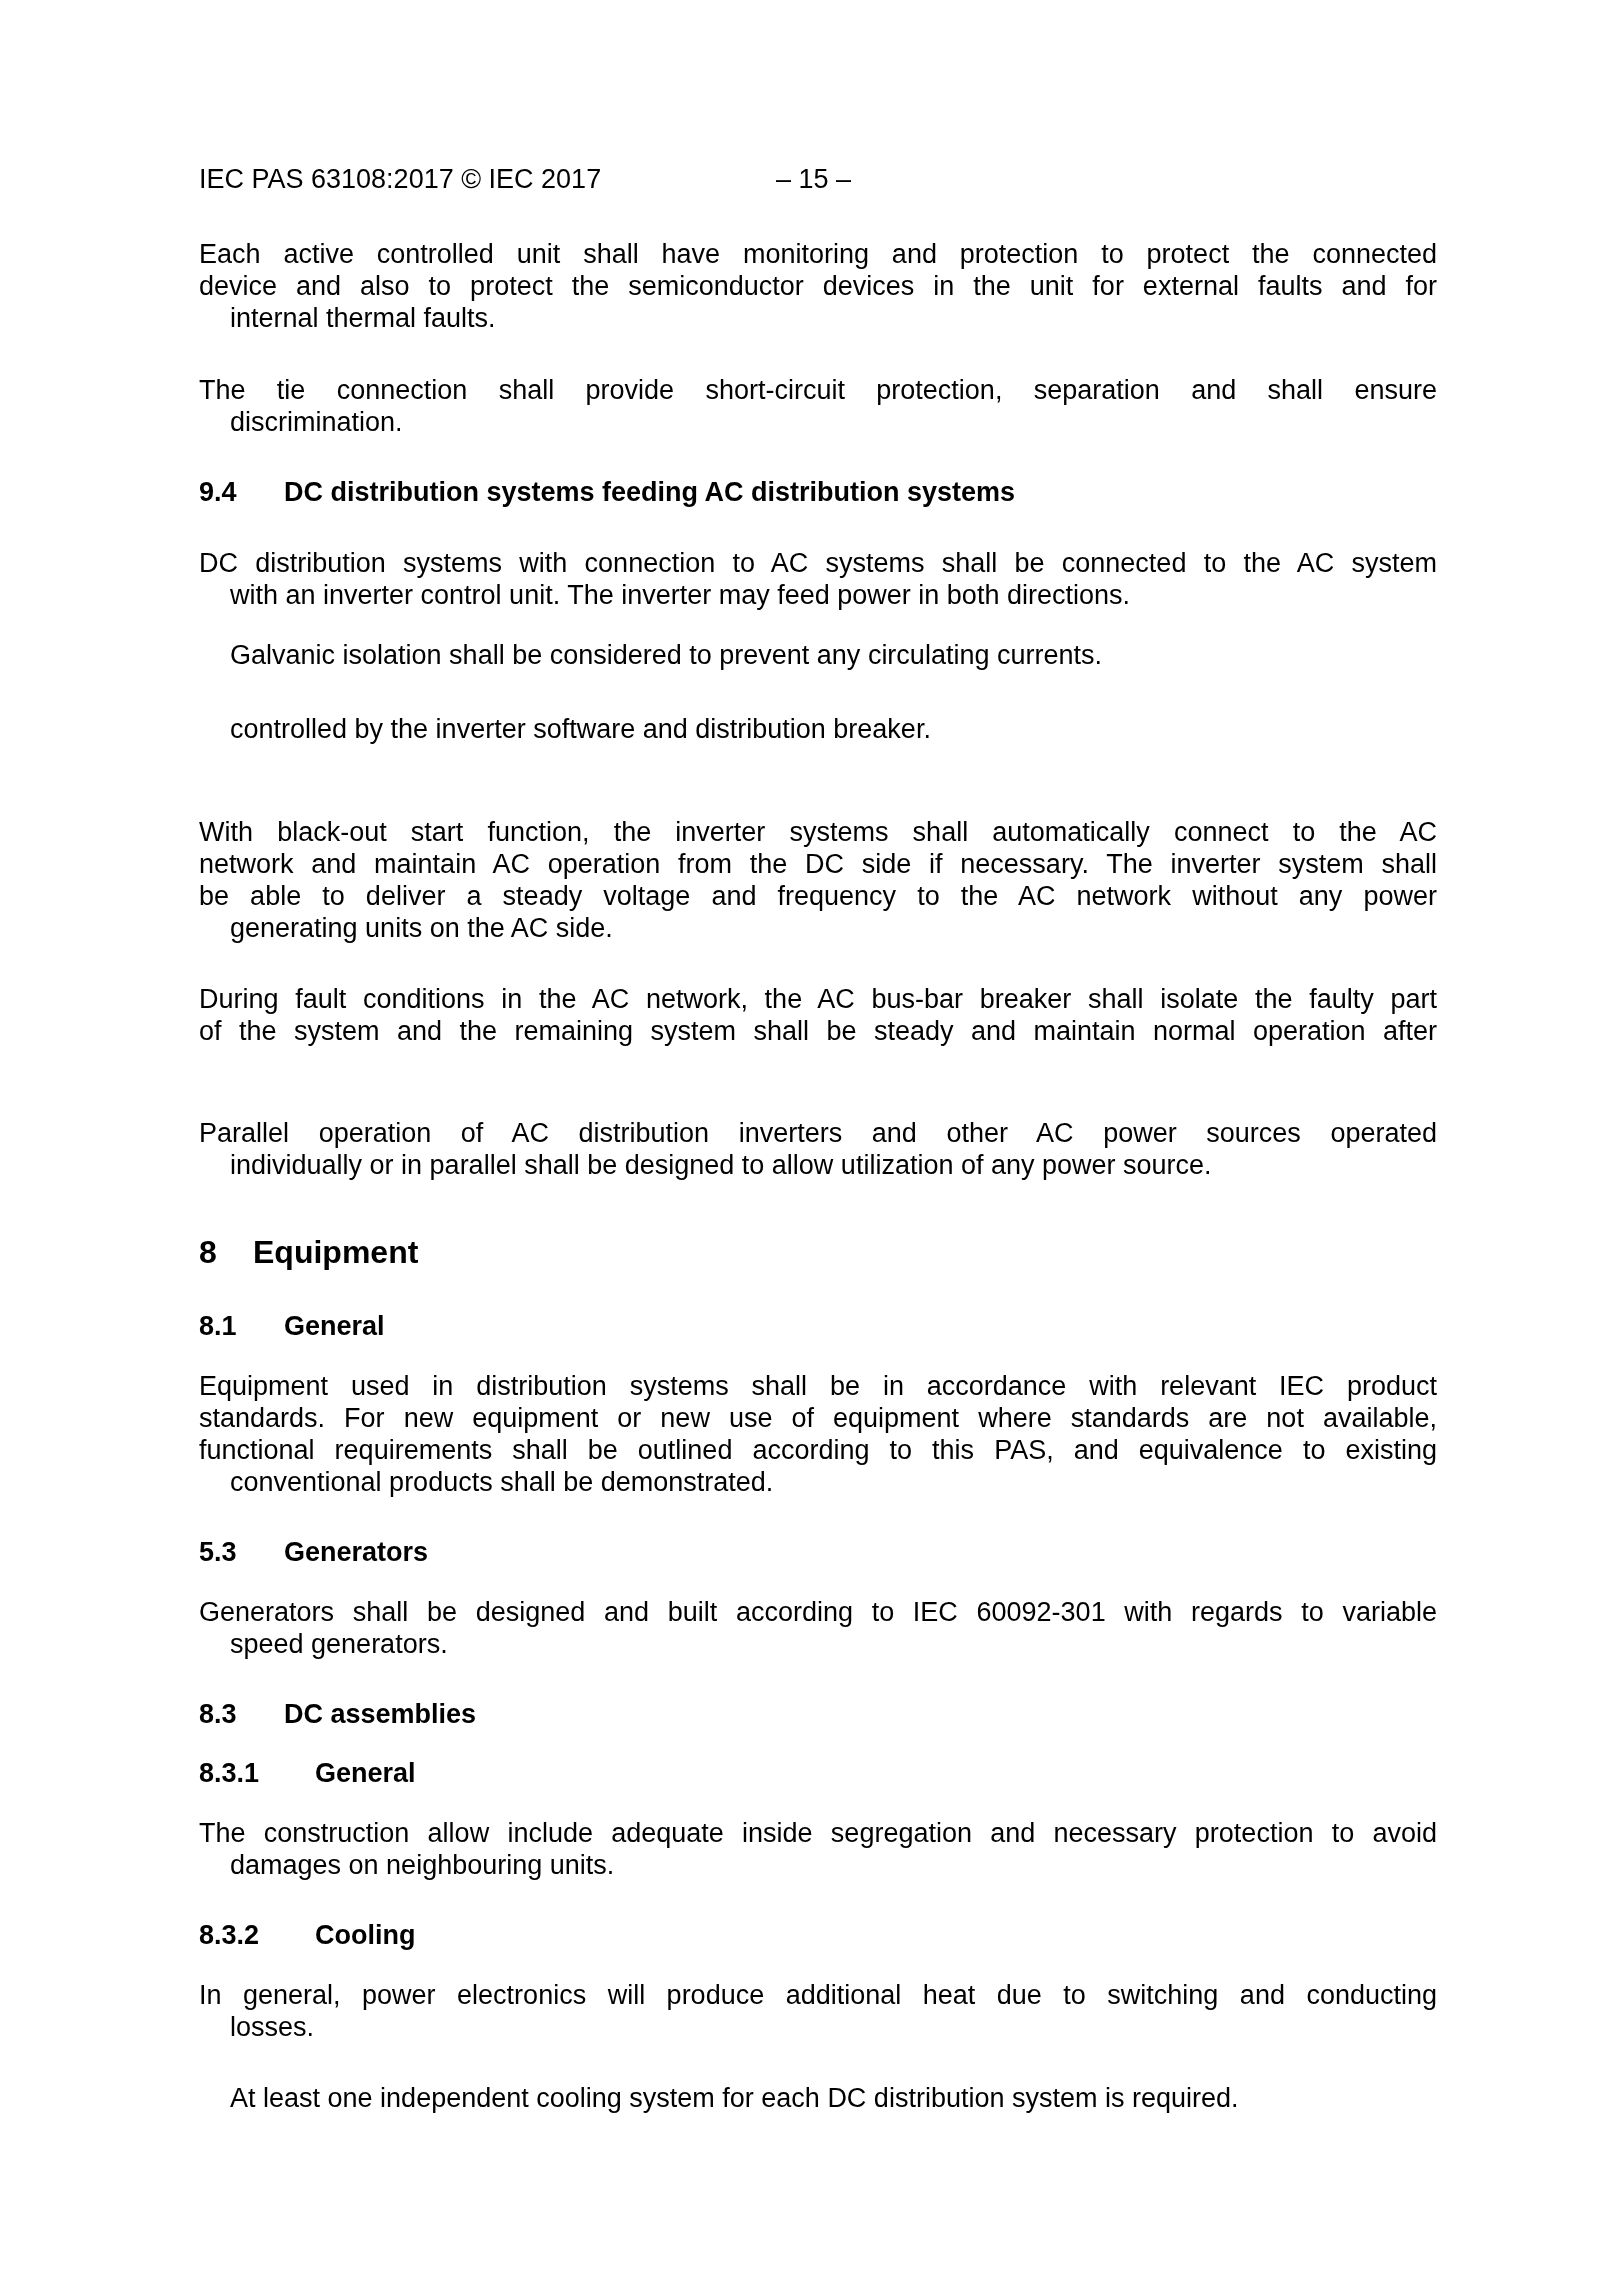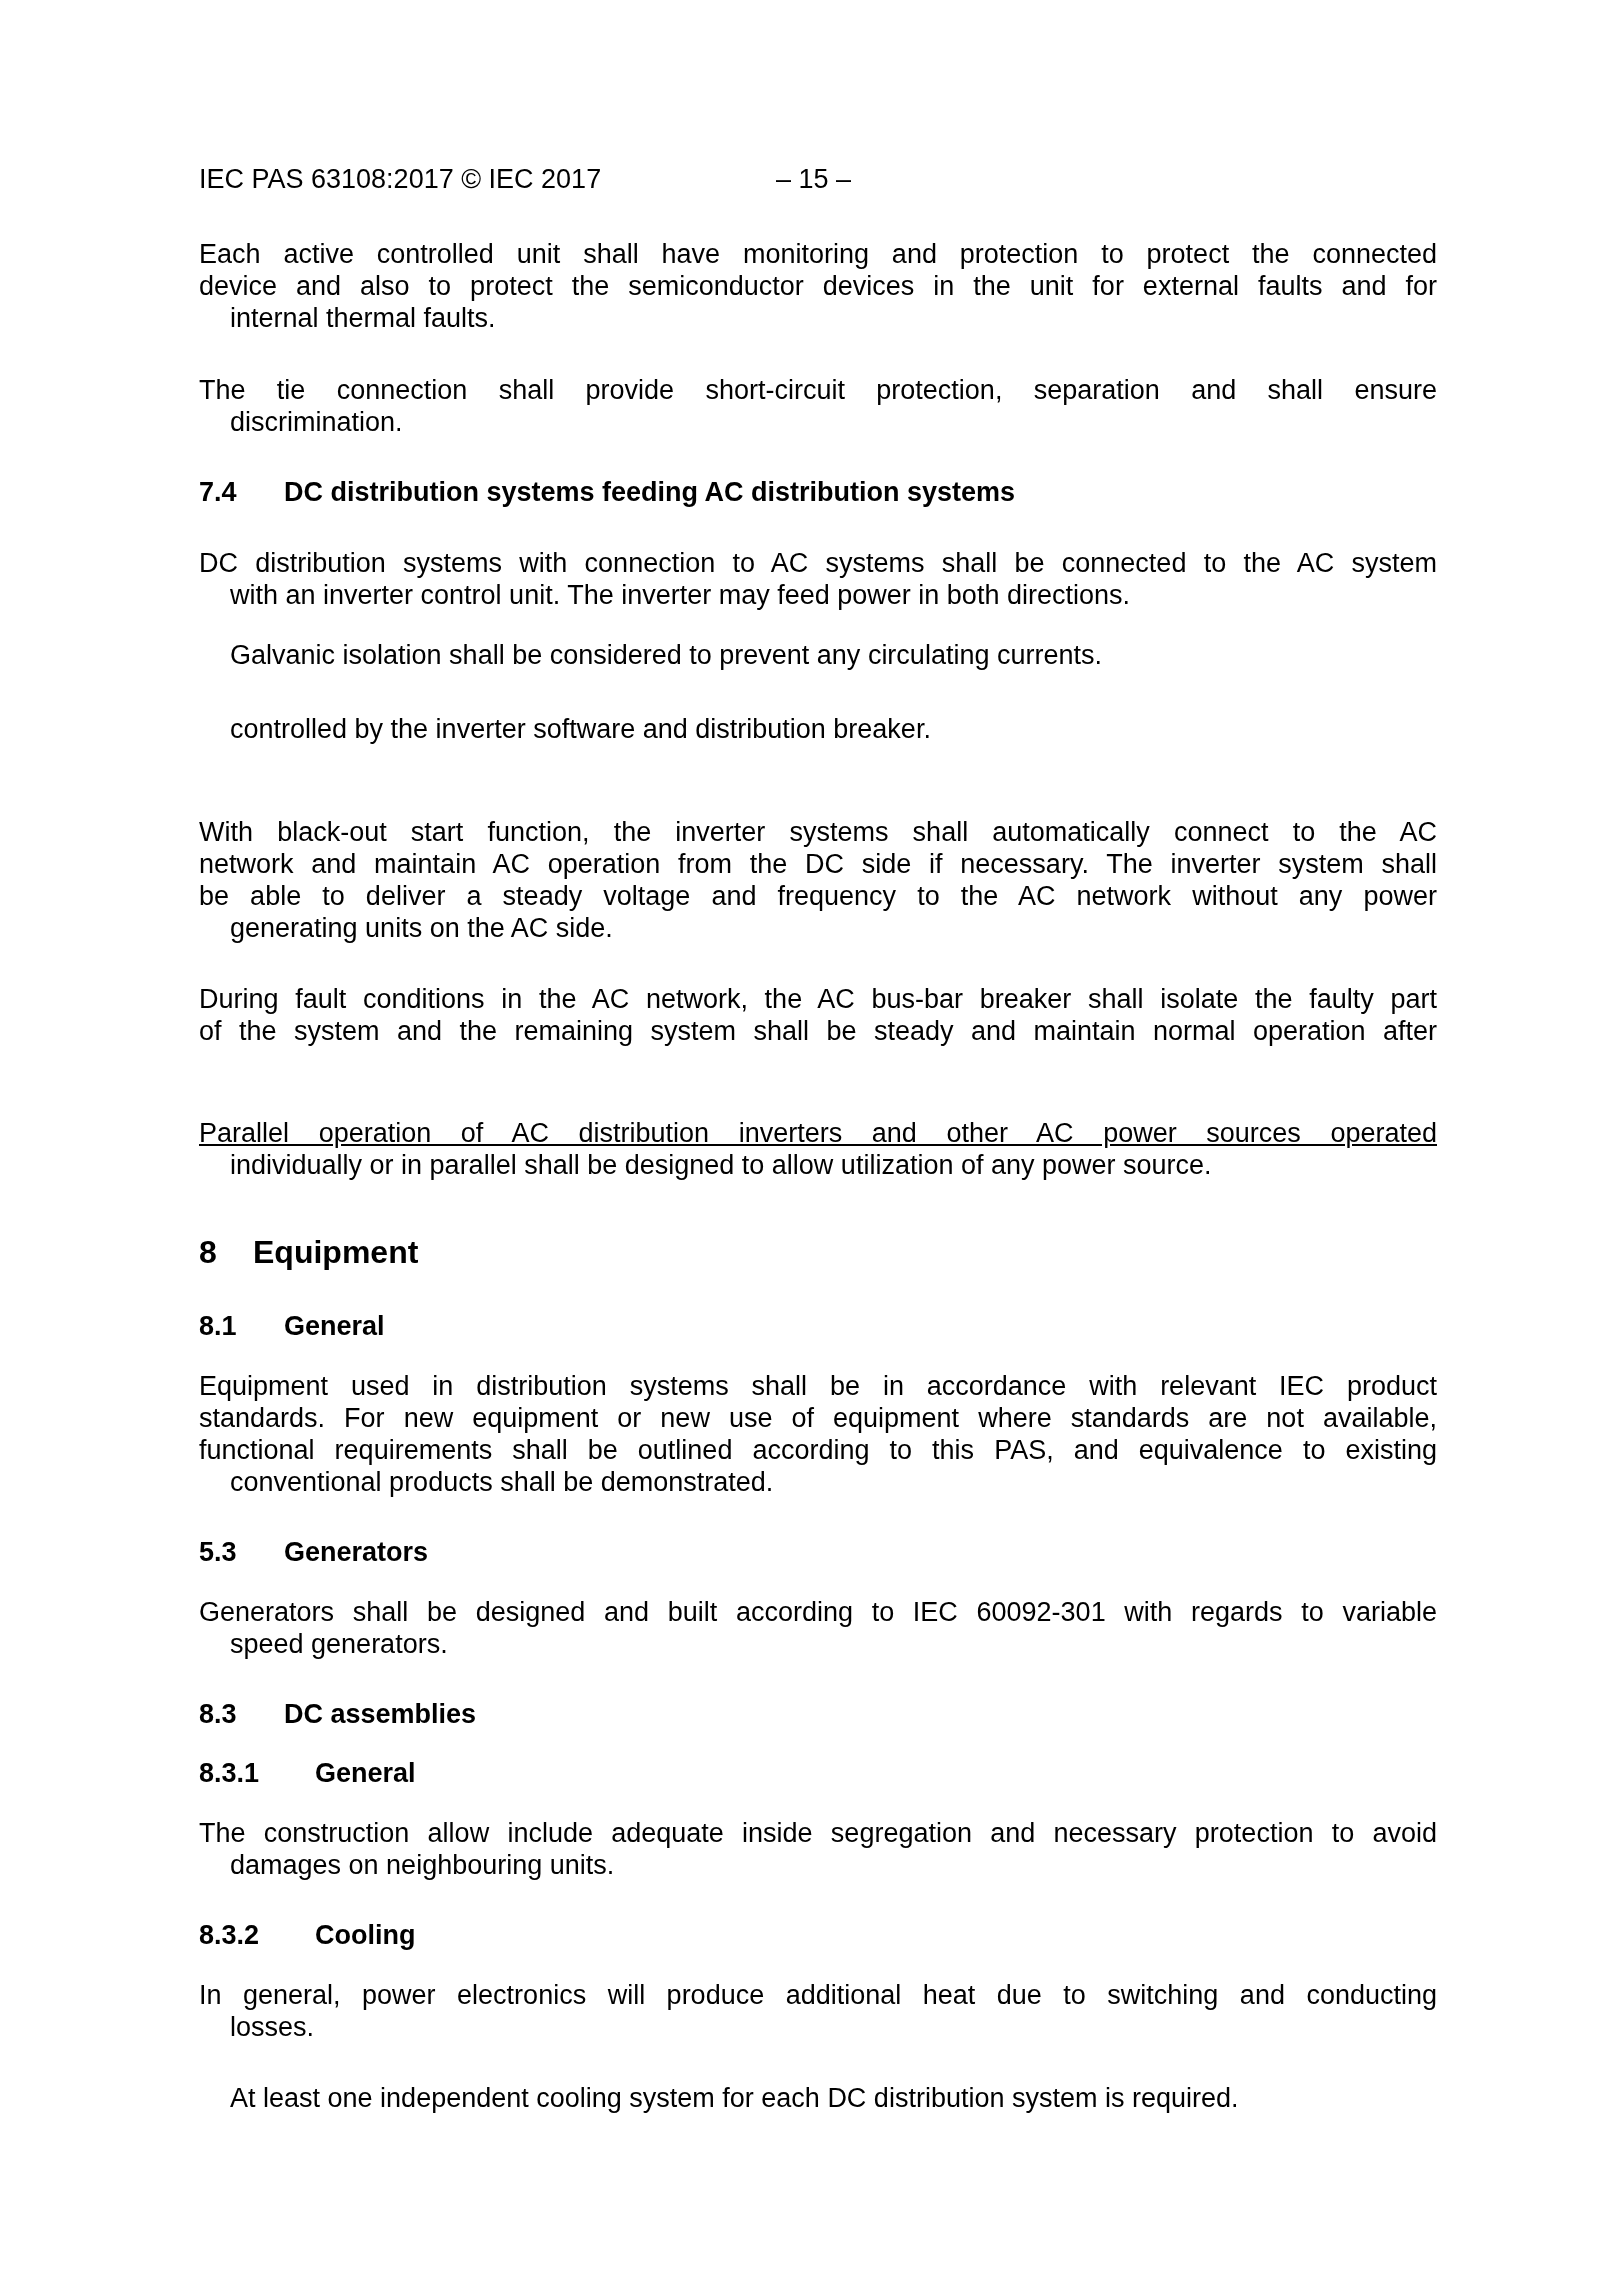--- a/index.html
+++ b/index.html
@@ -33,21 +33,21 @@
     <span class="ln" style="white-space: normal; text-align-last: justify;">device and also to protect the semiconductor devices in the unit for external faults and for</span>
     <span class="ln last">internal thermal faults.</span>
   </div>
 
   <div class="blk para" style="top:374px">
     <span class="ln" style="white-space: normal; text-align-last: justify;">The tie connection shall provide short-circuit protection, separation and shall ensure</span>
     <span class="ln last">discrimination.</span>
   </div>
 
   <div class="blk h2" style="top:477px">
-    <span class="num">7.4</span><span>DC distribution systems feeding AC distribution systems</span>
+    <span class="num">9.4</span><span>DC distribution systems feeding AC distribution systems</span>
   </div>
 
   <div class="blk para" style="top:536px">
     <span class="ln" style="white-space: normal; text-align-last: justify; margin-top: 11px;">DC distribution systems with connection to AC systems shall be connected to the AC system</span>
     <span class="ln last">with an inverter control unit. The inverter may feed power in both directions.</span>
   </div>
 
   <div class="blk para" style="top:639px">
     <span class="ln last">Galvanic isolation shall be considered to prevent any circulating currents.</span>
   </div>
@@ -62,21 +62,21 @@
     <span class="ln" style="white-space: normal; text-align-last: justify;">be able to deliver a steady voltage and frequency to the AC network without any power</span>
     <span class="ln last">generating units on the AC side.</span>
   </div>
 
   <div class="blk para" style="top:983px">
     <span class="ln" style="white-space: normal; text-align-last: justify;">During fault conditions in the AC network, the AC bus-bar breaker shall isolate the faulty part</span>
     <span class="ln" style="white-space: normal; text-align-last: justify;">of the system and the remaining system shall be steady and maintain normal operation after</span>
   </div>
 
   <div class="blk para" style="top:1117px">
-    <span class="ln" style="white-space: normal; text-align-last: justify; text-decoration: underline;">Parallel operation of AC distribution inverters and other AC power sources operated</span>
+    <span class="ln" style="white-space: normal; text-align-last: justify;">Parallel operation of AC distribution inverters and other AC power sources operated</span>
     <span class="ln last">individually or in parallel shall be designed to allow utilization of any power source.</span>
   </div>
 
   <div class="blk h1" style="top:1234px">
     <span class="num">8</span><span>Equipment</span>
   </div>
 
   <div class="blk h2" style="top:1311px">
     <span class="num">8.1</span><span>General</span>
   </div>

